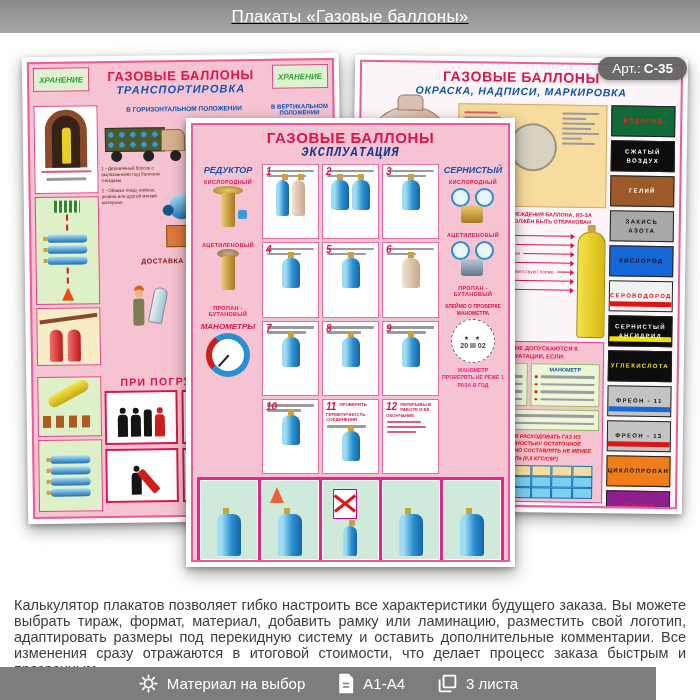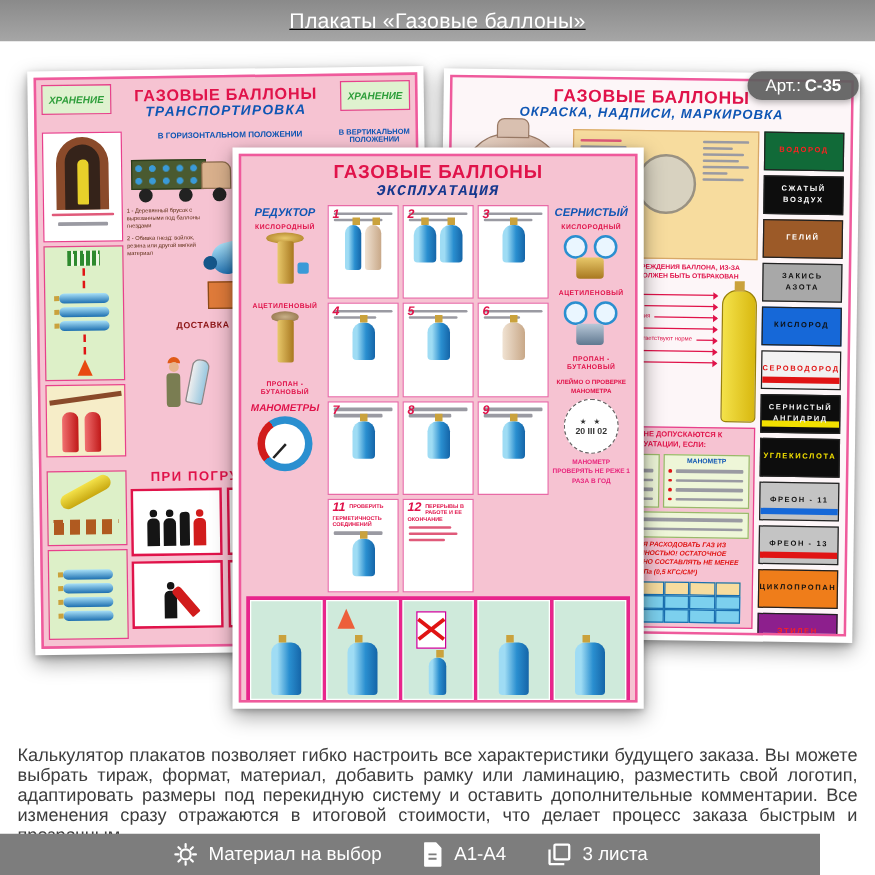--- a/index.html
+++ b/index.html
@@ -652,20 +652,28 @@
           </div>
         <div class="step-cell">
             <span class="step-num">9</span>
             <div class="ft"></div>
             <div class="ft w80"></div>
             <div class="cell-illu">
               <div class="bcyl"></div>
             </div>
           </div>
         <div class="step-cell">
+            <span class="step-num">10</span>
+            <div class="ft"></div>
+            <div class="ft w70"></div>
+            <div class="cell-illu">
+              <div class="bcyl"></div>
+            </div>
+          </div>
+        <div class="step-cell">
             <span class="step-num">11</span>
             <div class="cell-cap">ПРОВЕРИТЬ ГЕРМЕТИЧНОСТЬ СОЕДИНЕНИЙ</div>
             <div class="ft w80"></div>
             <div class="cell-illu">
               <div class="bcyl"></div>
             </div>
           </div>
         <div class="step-cell">
             <span class="step-num">12</span>
             <div class="cell-cap">ПЕРЕРЫВЫ В РАБОТЕ И ЕЕ ОКОНЧАНИЕ</div>

